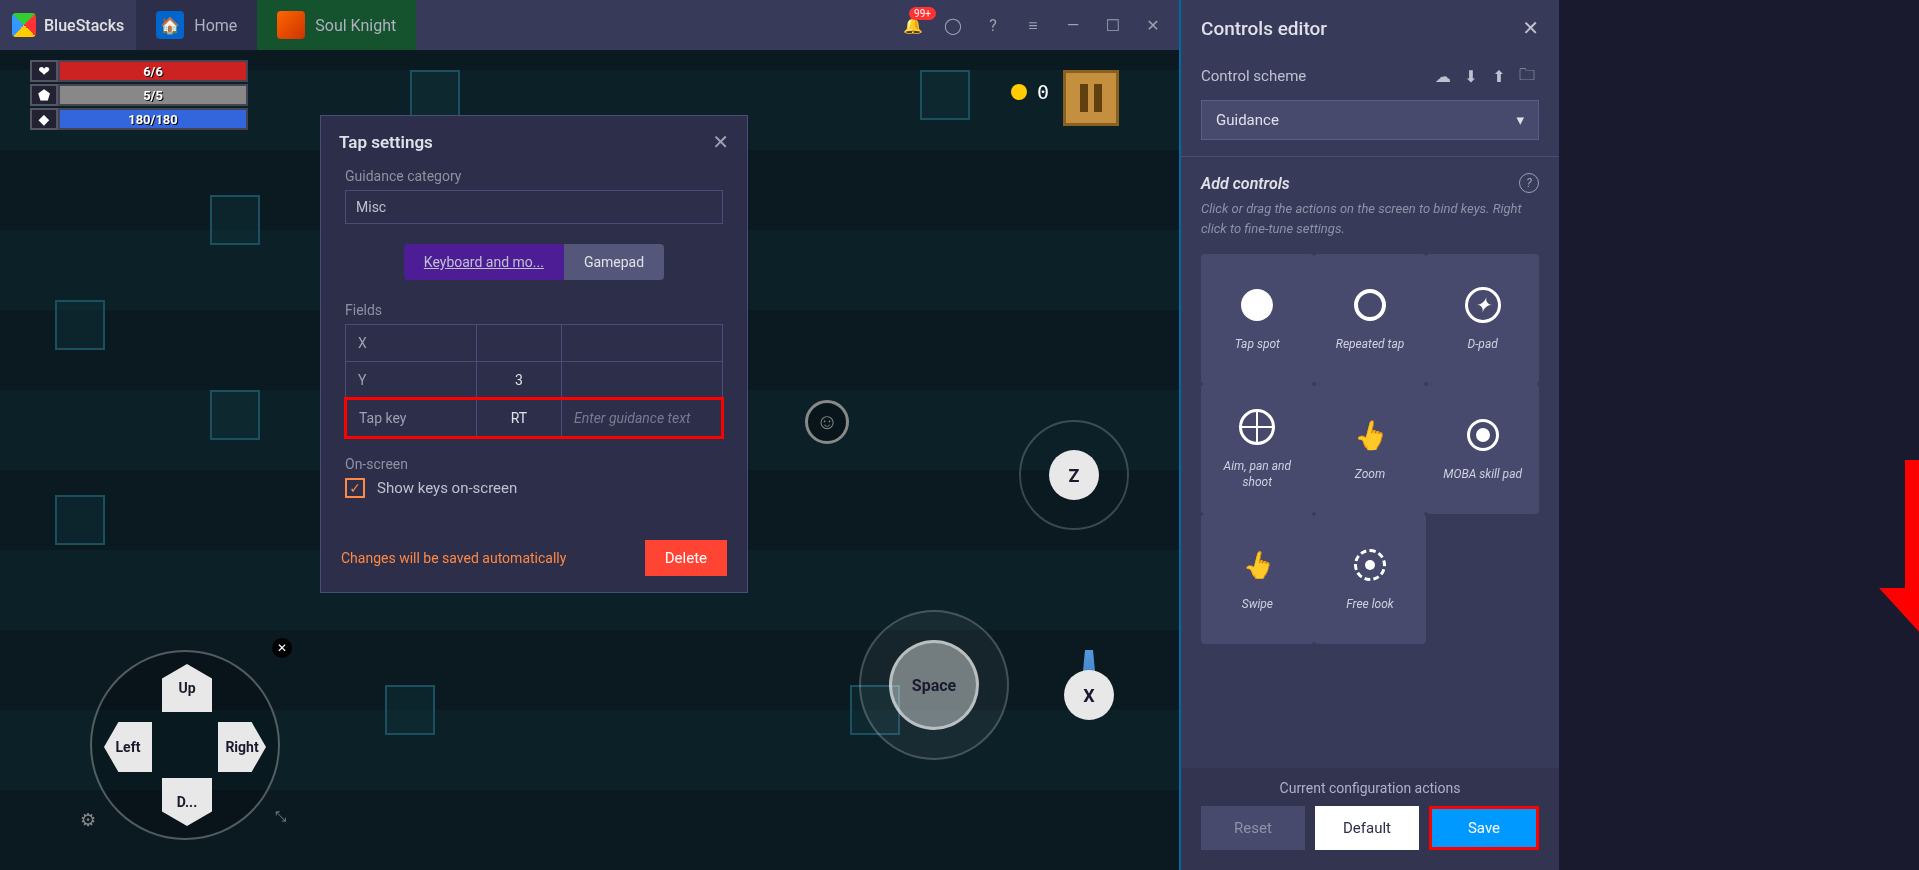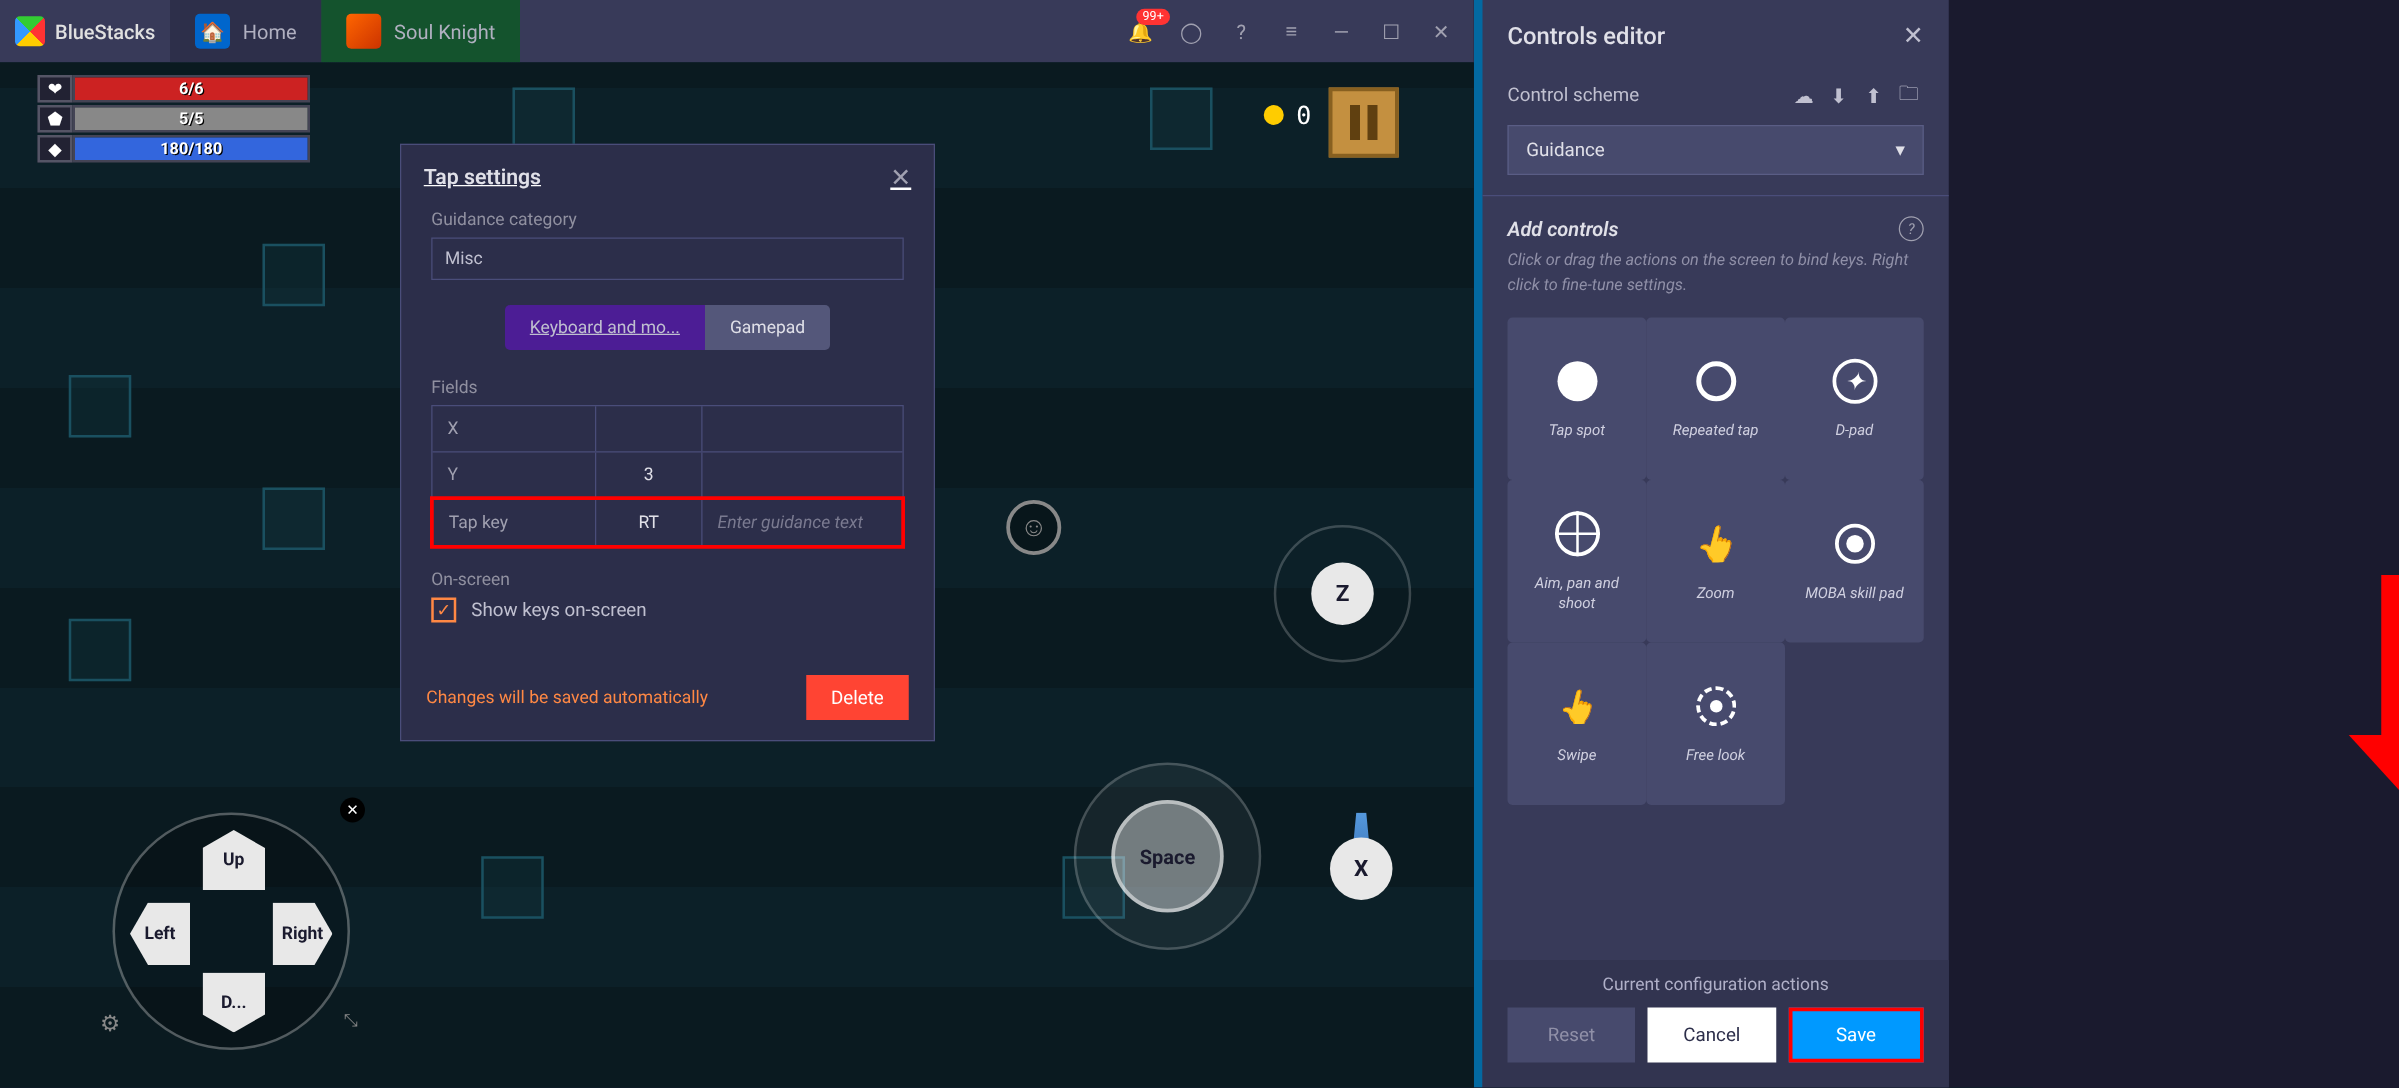--- a/index.html
+++ b/index.html
@@ -64,21 +64,21 @@
 .circle-ring { position: absolute; border: 2px solid rgba(255,255,255,0.2); border-radius: 50%; }
 .ring-z { top: 370px; right: 50px; width: 110px; height: 110px; }
 .weapon-icon { position: absolute; bottom: 160px; right: 70px; width: 40px; height: 60px; background: linear-gradient(180deg, #5599dd, #3366aa); clip-path: polygon(40% 0, 60% 0, 70% 70%, 100% 80%, 100% 90%, 60% 85%, 55% 100%, 45% 100%, 40% 85%, 0 90%, 0 80%, 30% 70%); }
 .smiley { position: absolute; top: 350px; right: 330px; width: 44px; height: 44px; border: 3px solid #888; border-radius: 50%; background: rgba(0,0,0,0.3); display: flex; align-items: center; justify-content: center; font-size: 22px; color: #888; }
 
 .gear-btn { position: absolute; bottom: 40px; left: 80px; color: #888; font-size: 18px; }
 .expand-btn { position: absolute; bottom: 45px; left: 275px; color: #888; font-size: 14px; }
 
 
 .dialog { position: absolute; top: 65px; left: 320px; width: 428px; background: #2c2e4a; border: 1px solid #4a4d7a; }
-.dialog-header { display: flex; align-items: center; justify-content: space-between; padding: 14px 18px; text-decoration: underline; }
+.dialog-header { display: flex; align-items: center; justify-content: space-between; padding: 14px 18px; }
 .dialog-title { font-size: 17px; font-weight: 600; color: #e0e0e8; }
 .dialog-close { font-size: 20px; color: #a0a0b0; cursor: pointer; }
 .dialog-body { padding: 0 24px 18px; }
 .field-label { color: #9090a0; font-size: 14px; margin-bottom: 6px; }
 .field-input { width: 100%; background: transparent; border: 1px solid #4a4d7a; padding: 8px 10px; color: #c0c0d0; font-size: 14px; margin-bottom: 20px; }
 .toggle-group { display: flex; justify-content: center; margin-bottom: 22px; }
 .toggle-btn { padding: 10px 20px; font-size: 14px; border: none; cursor: pointer; }
 .toggle-btn.inactive { background: #4c1d95; color: #c0c0d0; border-radius: 4px 0 0 4px; text-decoration: underline; }
 .toggle-btn.active { background: #54577a; color: #e0e0e8; border-radius: 0 4px 4px 0; }
 .fields-table { border: 1px solid #4a4d7a; margin-bottom: 18px; }
@@ -96,21 +96,21 @@
 .auto-save { color: #ff8844; font-size: 14px; }
 .delete-btn { background: #ff4433; color: #fff; border: none; padding: 9px 20px; font-size: 15px; cursor: pointer; }
 
 
 .red-arrow { position: absolute; width: 0; height: 0; }
 .arrow-1 { top: 230px; left: 490px; }
 .arrow-1::before { content: ''; position: absolute; width: 50px; height: 110px; background: #ff0000; left: 15px; }
 .arrow-1::after { content: ''; position: absolute; top: 108px; left: -10px; border-left: 50px solid transparent; border-right: 50px solid transparent; border-top: 55px solid #ff0000; }
 
 
-.controls-panel { width: 380px; height: 870px; background: #383a59; border-left: 7px solid #0369a1; display: flex; flex-direction: column; }
+.controls-panel { width: 380px; height: 870px; background: #383a59; border-left: 2px solid #0369a1; display: flex; flex-direction: column; }
 .panel-header { display: flex; align-items: center; justify-content: space-between; padding: 16px 20px; }
 .panel-title { font-size: 19px; font-weight: 500; color: #e0e0e8; }
 .panel-close { font-size: 20px; color: #c0c0d0; cursor: pointer; }
 .scheme-section { padding: 8px 20px 16px; }
 .scheme-row { display: flex; align-items: center; justify-content: space-between; margin-bottom: 12px; }
 .scheme-label { color: #c0c0d0; font-size: 15px; }
 .scheme-icons { display: flex; gap: 4px; }
 .scheme-icons span { width: 24px; height: 24px; display: flex; align-items: center; justify-content: center; color: #c0c0d0; cursor: pointer; }
 .scheme-select { width: 100%; background: #474a6d; border: 1px solid #5a5d85; padding: 10px 14px; color: #e0e0e8; font-size: 15px; display: flex; justify-content: space-between; align-items: center; cursor: pointer; }
 .divider { height: 1px; background: #4a4d7a; margin: 0; }
@@ -369,17 +369,17 @@
           <span class="control-label">Free look</span>
         </div>
       <div class="control-tile" style="visibility:hidden"></div>
     </div>
   </div>
   <div class="arrow-2"></div>
   <div class="panel-footer">
     <div class="footer-label">Current configuration actions</div>
     <div class="footer-buttons">
       <button class="footer-btn btn-reset">Reset</button>
-      <button class="footer-btn btn-cancel">Cancel</button>
+      <button class="footer-btn btn-cancel">Default</button>
       <button class="footer-btn btn-save">Save</button>
     </div>
   </div>
 </div>
 
 </body></html>

